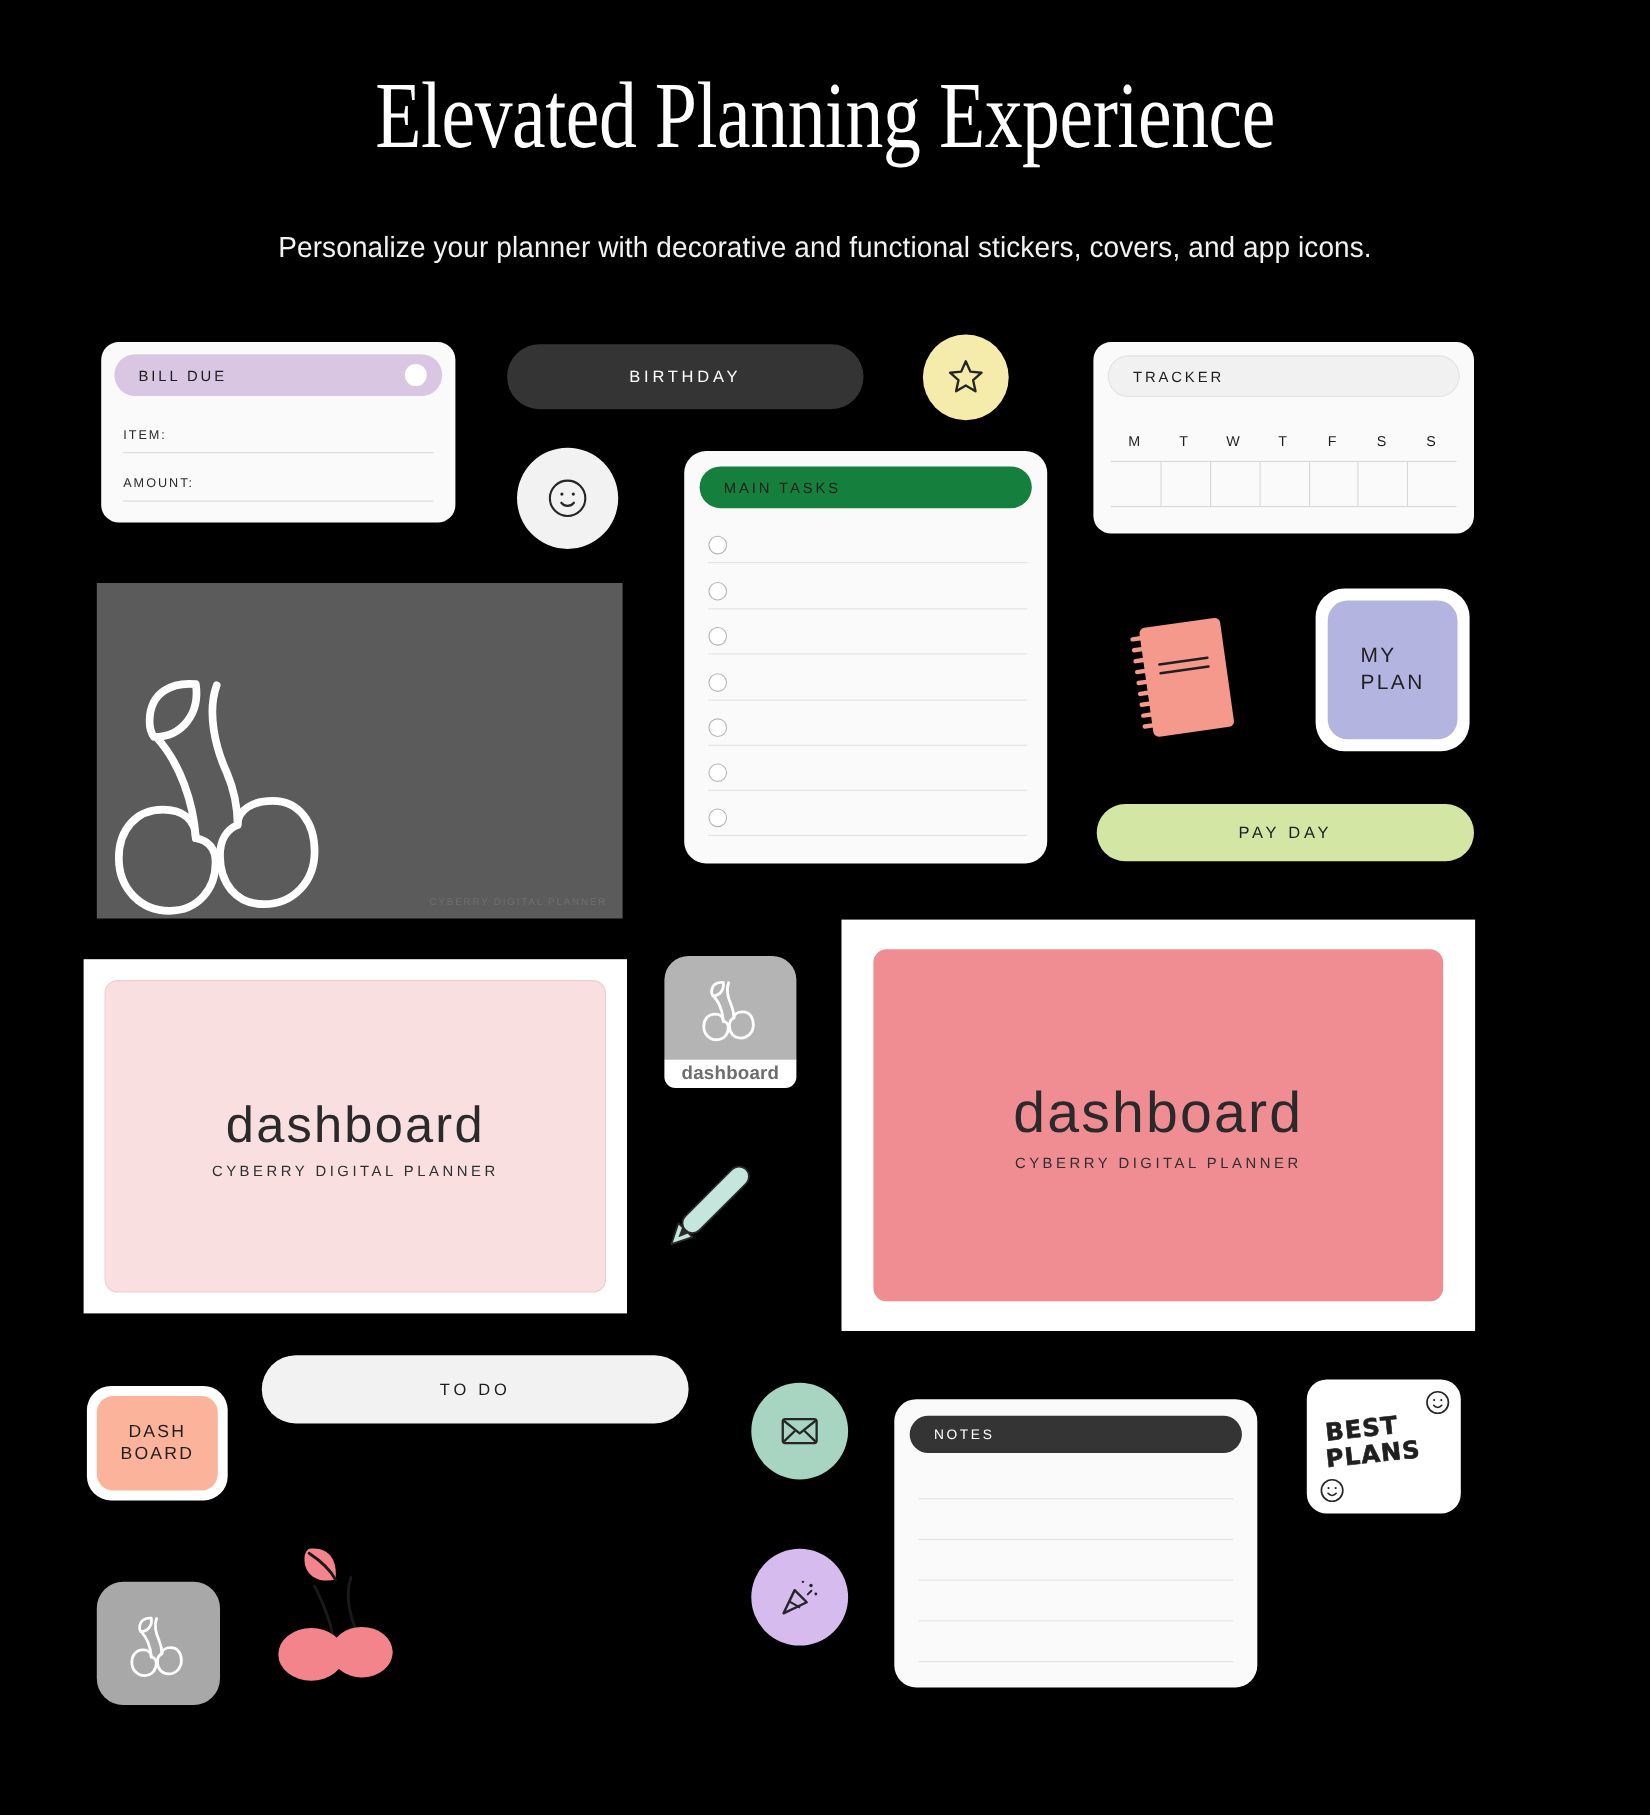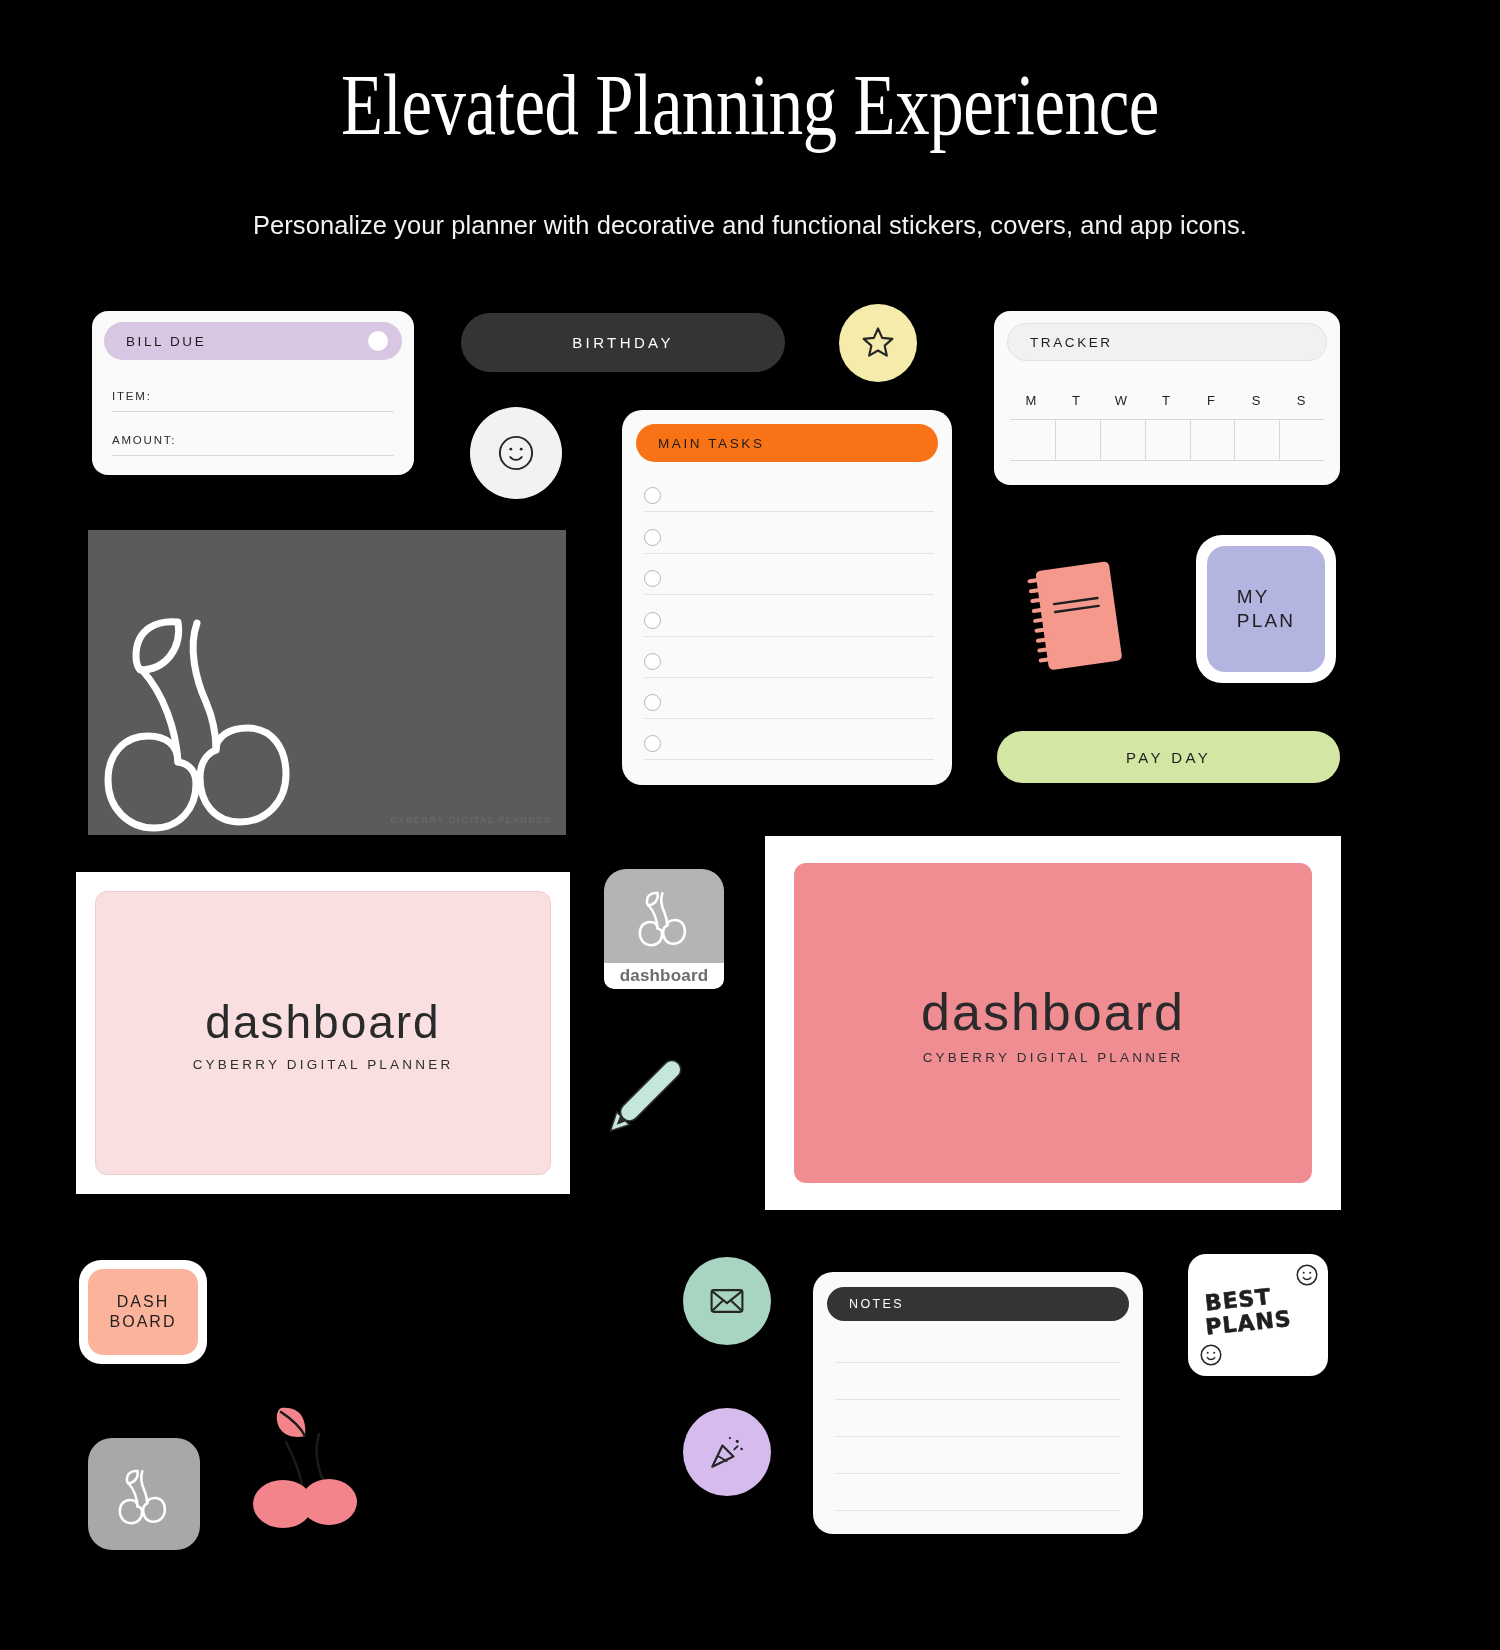--- a/index.html
+++ b/index.html
@@ -181,21 +181,21 @@
       <div class="vline" style="left:45px;"></div>
       <div class="vline" style="left:90px;"></div>
       <div class="vline" style="left:135px;"></div>
       <div class="vline" style="left:180px;"></div>
       <div class="vline" style="left:224px;"></div>
       <div class="vline" style="left:269px;"></div>
     </div>
   </div>
 
   <div class="card abs" style="left:622px; top:410px; width:330px; height:375px; border-radius:20px;">
-    <div class="hdr-pill" style="left:14px; top:14px; width:302px; height:38px; background:#f97316;">
+    <div class="hdr-pill" style="left:14px; top:14px; width:302px; height:38px; background:#15803d;">
       <span class="hdr-label">MAIN TASKS</span>
     </div>
     <div>
       <div class="check-circle" style="left:22px; top:77px;"></div>
       <div class="task-rule" style="left:22px; top:101px; width:290px;"></div>
       <div class="check-circle" style="left:22px; top:119px;"></div>
       <div class="task-rule" style="left:22px; top:143px; width:290px;"></div>
       <div class="check-circle" style="left:22px; top:160px;"></div>
       <div class="task-rule" style="left:22px; top:184px; width:290px;"></div>
       <div class="check-circle" style="left:22px; top:202px;"></div>
@@ -294,20 +294,23 @@
 
   <div class="appicon" style="left:79px; top:1260px; width:128px; height:104px; background:#ffffff; border-radius:22px; box-shadow:0 2px 6px rgba(0,0,0,.3);">
     <div style="position:absolute; left:9px; top:9px; right:9px; bottom:9px; background:#fbb49b; border-radius:15px; display:flex; align-items:center; justify-content:center;">
       <div class="ic-text sm" style="text-align:center;">
         <div>DASH</div>
         <div>BOARD</div>
       </div>
     </div>
   </div>
 
+  <div class="pill" style="left:238px; top:1232px; width:388px; height:62px; background:#f2f2f2;">
+    <span class="pill-label" style="color:#1f1f1f;">TO DO</span>
+  </div>
 
   <div class="circle" style="left:683px; top:1257px; width:88px; height:88px; background:#a8d5c2;">
     <svg width="42" height="42" viewBox="0 0 24 24">
       <rect x="3.2" y="5.8" width="17.6" height="12.4" rx="1.3" fill="none" stroke="#262626" stroke-width="1.2"></rect>
       <path d="M3.6 6.5 L12 13.2 L20.4 6.5" fill="none" stroke="#262626" stroke-width="1.2" stroke-linejoin="round"></path>
       <path d="M3.6 17.6 L9.6 11.8 M20.4 17.6 L14.4 11.8" fill="none" stroke="#262626" stroke-width="1.2"></path>
     </svg>
   </div>
 
   <div class="circle" style="left:683px; top:1408px; width:88px; height:88px; background:#d6bbee;">

